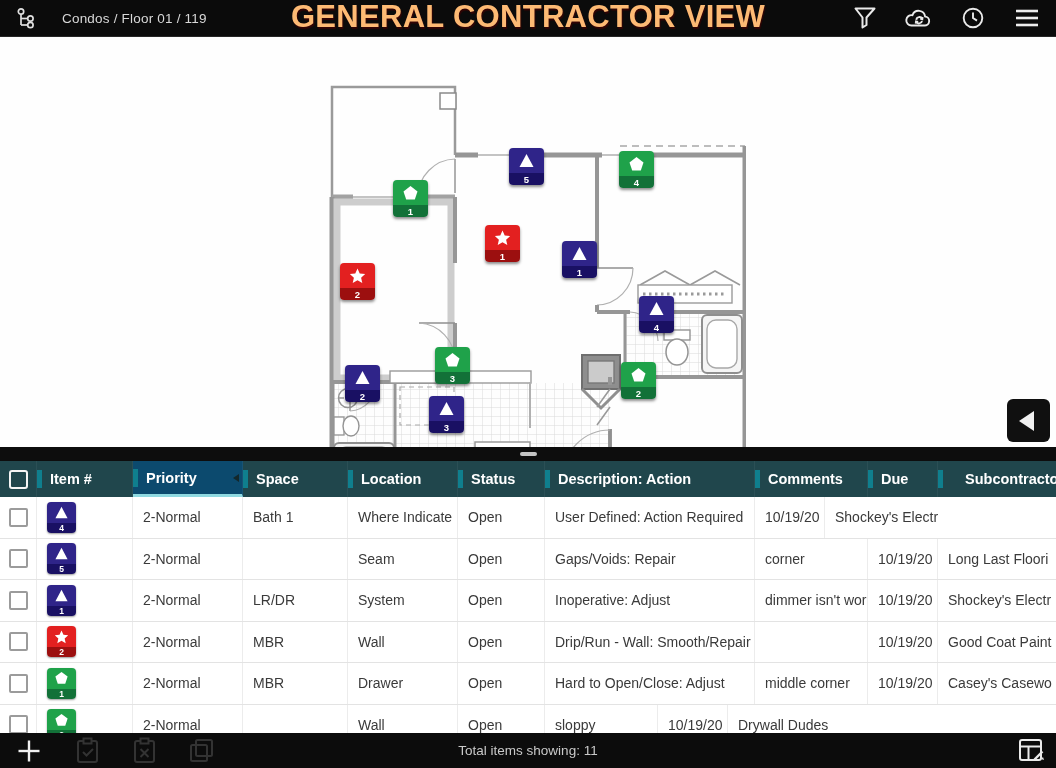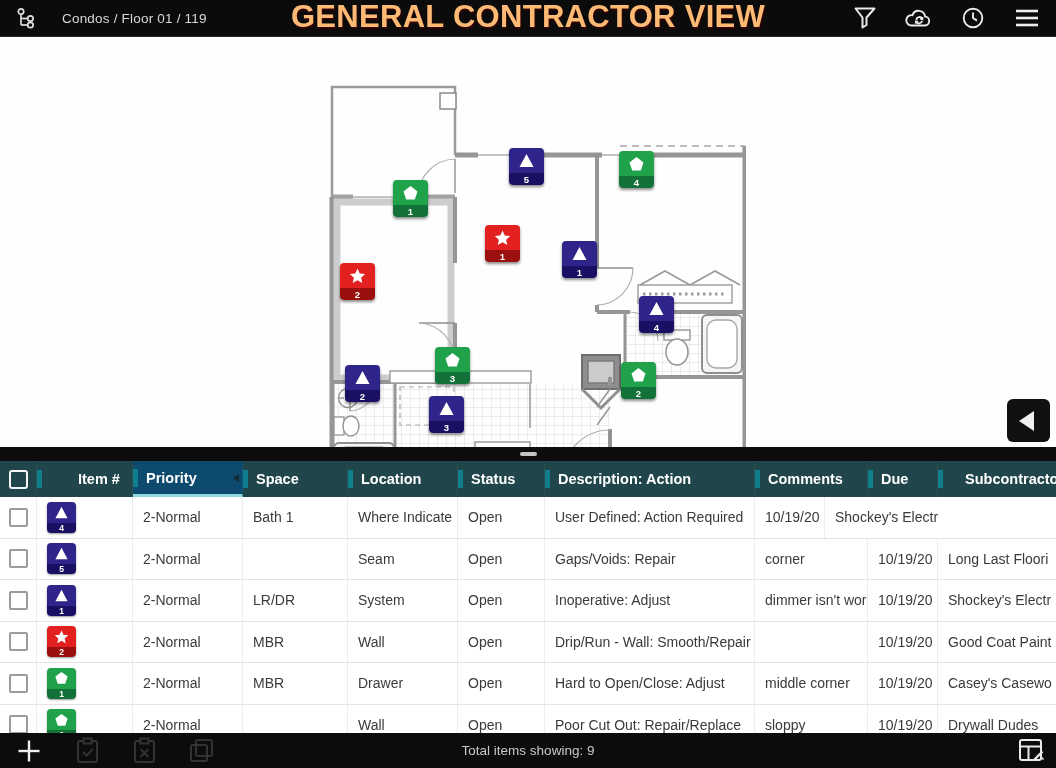--- a/index.html
+++ b/index.html
@@ -46,21 +46,21 @@
         border-right:1px solid rgba(255,255,255,.05); cursor:pointer; overflow:hidden; white-space:nowrap; }
   .th .bar { flex:0 0 5px; width:5px; height:18px; background:#0f7f8e; margin:0 8px 0 0; }
   .th.sorted { background:#0c4a6e; border-bottom:3px solid #8fd9e0; }
   .sort-caret { width:0; height:0; border-top:4px solid transparent; border-bottom:4px solid transparent;
                 border-right:6px solid #13282b; margin-left:auto; margin-right:3px; }
   .trow { display:flex; height:41.5px; align-items:center; border-bottom:1px solid #e3e3e3; background:#fff; cursor:pointer; }
   .td { height:100%; display:flex; align-items:center; padding-left:10px; font-size:14px; color:#3a3a3a;
         border-right:1px solid #ececec; overflow:hidden; white-space:nowrap; }
 
   .c-check { flex:0 0 37px; width:37px; padding-left:0; justify-content:center; }
-  .c-item  { flex:0 0 96px; width:96px;gap:28px; }
+  .c-item  { flex:0 0 96px; width:96px; }
   .c-prio  { flex:0 0 110px; width:110px; }
   .c-space { flex:0 0 105px; width:105px; }
   .c-loc   { flex:0 0 110px; width:110px; }
   .c-stat  { flex:0 0 87px; width:87px; }
   .c-desc  { flex:0 0 210px; width:210px; }
   .c-comm  { flex:0 0 113px; width:113px; }
   .c-due   { flex:0 0 70px; width:70px; }
   .c-sub   { flex:1; border-right:none;gap:14px; }
 
   .cb { width:19px; height:19px; border:2px solid #9b9b9b; border-radius:2px; background:#fff; cursor:pointer; }
@@ -483,21 +483,20 @@
                 <polygon points="8,1 15,6.4 12.3,14.5 3.7,14.5 1,6.4" fill="#fff"></polygon>
               </svg>
             </div>
             <div class="pin-band">2</div>
           </div>
         </div>
       <div class="td c-prio">2-Normal</div>
       <div class="td c-space"></div>
       <div class="td c-loc">Wall</div>
       <div class="td c-stat">Open</div>
-      <div class="td c-desc">Poor Cut Out: Repair/Replace</div>
       <div class="td c-comm">sloppy</div>
       <div class="td c-due">10/19/20</div>
       <div class="td c-sub">Drywall Dudes</div>
     </div>
   </div>
 
   <div class="bottombar">
     <span class="bb-icon" style="margin-left:14px">
       <svg width="26" height="26" viewBox="0 0 26 26" stroke="#f0f0f0" stroke-width="2.4">
           <path d="M13 2.5 V23.5"></path>
@@ -517,21 +516,21 @@
           <rect x="8.5" y="1.5" width="8" height="5" fill="#0c0c0c"></rect>
           <path d="M8.5 12 l8 8 M16.5 12 l-8 8"></path>
         </svg>
     </span>
     <span class="bb-icon" style="margin-left:27px">
       <svg width="27" height="27" viewBox="0 0 27 27" fill="none" stroke="#333333" stroke-width="2">
           <rect x="8" y="3" width="16" height="16" rx="1.5"></rect>
           <rect x="3" y="8" width="16" height="16" rx="1.5"></rect>
         </svg>
     </span>
-    <span class="bb-total">Total items showing: 9</span>
+    <span class="bb-total">Total items showing: 11</span>
     <span class="bb-icon bb-edit">
       <svg width="28" height="27" viewBox="0 0 28 27" fill="none" stroke="#eaeaea" stroke-width="2">
           <rect x="3" y="3" width="21" height="20" rx="2"></rect>
           <path d="M3 9.5 H24"></path>
           <path d="M11.5 9.5 V23"></path>
           <path d="M17.5 22.5 L25.5 14.5" stroke-width="2.4"></path>
           <path d="M24.5 21.5 l1.5 -1.5 1 3 -3 -1z" fill="#eaeaea" stroke="none"></path>
         </svg>
     </span>
   </div>

